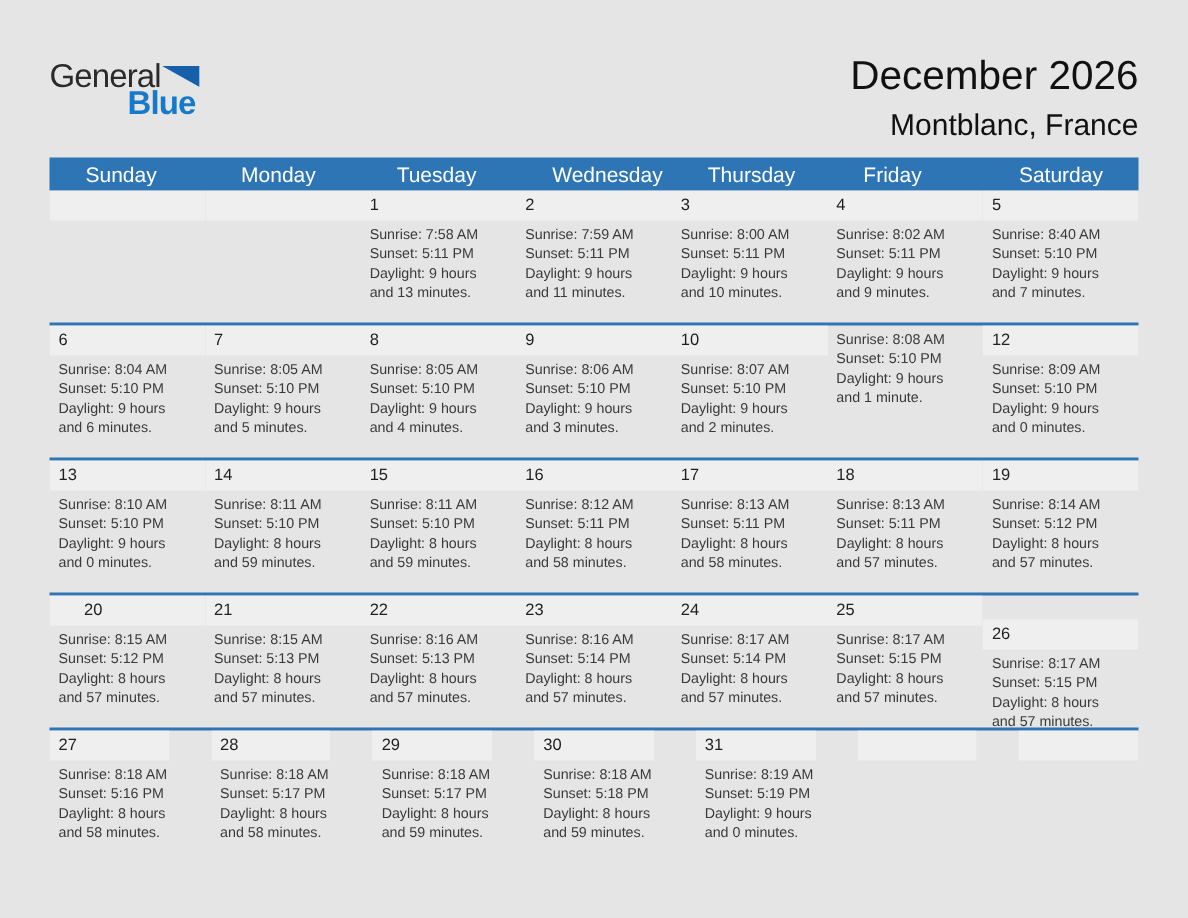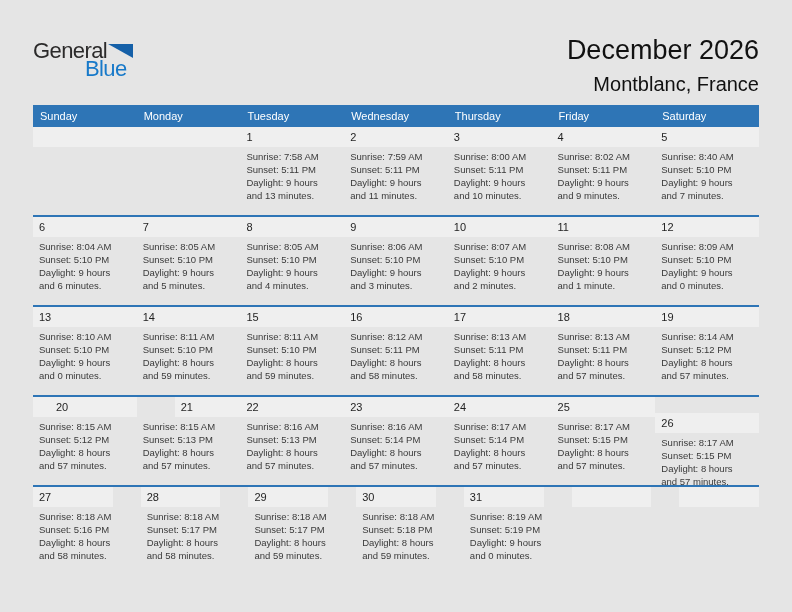--- a/index.html
+++ b/index.html
@@ -19,38 +19,38 @@
     font-size:22px;color:#2b2a2a;letter-spacing:-0.6px;
   }
   .logo-triangle{
     display:inline-block;width:25px;height:14px;
     background:#1560a8;
     clip-path:polygon(0 0,100% 0,100% 100%);
     margin-left:1px;vertical-align:0px;
   }
   .logo-blue{
     display:block;font-size:22px;letter-spacing:-0.6px;
-    color:#1779c9;margin:-4px 0 0 52px;
+    color:#1779c9;margin:-4px 0 0 52px;font-weight:bold;
   }
   .titles{
     position:absolute;right:33px;top:34px;text-align:right;
   }
   .month-title{font-size:27px;color:#111111;line-height:32px;}
   .location{font-size:20px;color:#111111;line-height:19px;margin-top:9px;}
 
   
   .calendar{
     position:absolute;left:33px;top:105px;width:726px;
   }
   .weekday-row{
     display:grid;grid-template-columns:repeat(7,1fr);
     height:22px;align-items:center;
   }
   .wd{
-    color:#ffffff;font-size:11px;padding-left:7px;
+    color:#ffffff;font-size:14px;padding-left:24px;
     overflow:hidden;white-space:nowrap;
   }
   .week{
     display:grid;grid-template-columns:repeat(7,1fr);
     height:88px;
   }
   .week.bordered{border-top:2px solid #2e75b6;height:88px;}
   .cell{overflow:hidden;}
   .daynum{
     height:20px;line-height:20px;padding-left:6px;
@@ -180,21 +180,20 @@
           <div class="cell">
             <div class="daynum" style="background: rgb(239, 239, 239);">10</div>
             <div class="details">
               <div>Sunrise: 8:07 AM</div>
               <div>Sunset: 5:10 PM</div>
               <div>Daylight: 9 hours</div>
               <div>and 2 minutes.</div>
             </div>
           </div>
           <div class="cell">
-            <div class="daynum" style="background: rgb(239, 239, 239);">11</div>
             <div class="details">
               <div>Sunrise: 8:08 AM</div>
               <div>Sunset: 5:10 PM</div>
               <div>Daylight: 9 hours</div>
               <div>and 1 minute.</div>
             </div>
           </div>
           <div class="cell">
             <div class="daynum" style="background: rgb(239, 239, 239);">12</div>
             <div class="details">
@@ -274,21 +273,21 @@
           <div class="cell">
             <div class="daynum" style="background: rgb(239, 239, 239); padding-left: 23px;">20</div>
             <div class="details">
               <div>Sunrise: 8:15 AM</div>
               <div>Sunset: 5:12 PM</div>
               <div>Daylight: 8 hours</div>
               <div>and 57 minutes.</div>
             </div>
           </div>
           <div class="cell">
-            <div class="daynum" style="background: rgb(239, 239, 239); margin-left: 38px;">21</div>
+            <div class="daynum" style="background: rgb(239, 239, 239);">21</div>
             <div class="details">
               <div>Sunrise: 8:15 AM</div>
               <div>Sunset: 5:13 PM</div>
               <div>Daylight: 8 hours</div>
               <div>and 57 minutes.</div>
             </div>
           </div>
           <div class="cell">
             <div class="daynum" style="background: rgb(239, 239, 239);">22</div>
             <div class="details">

